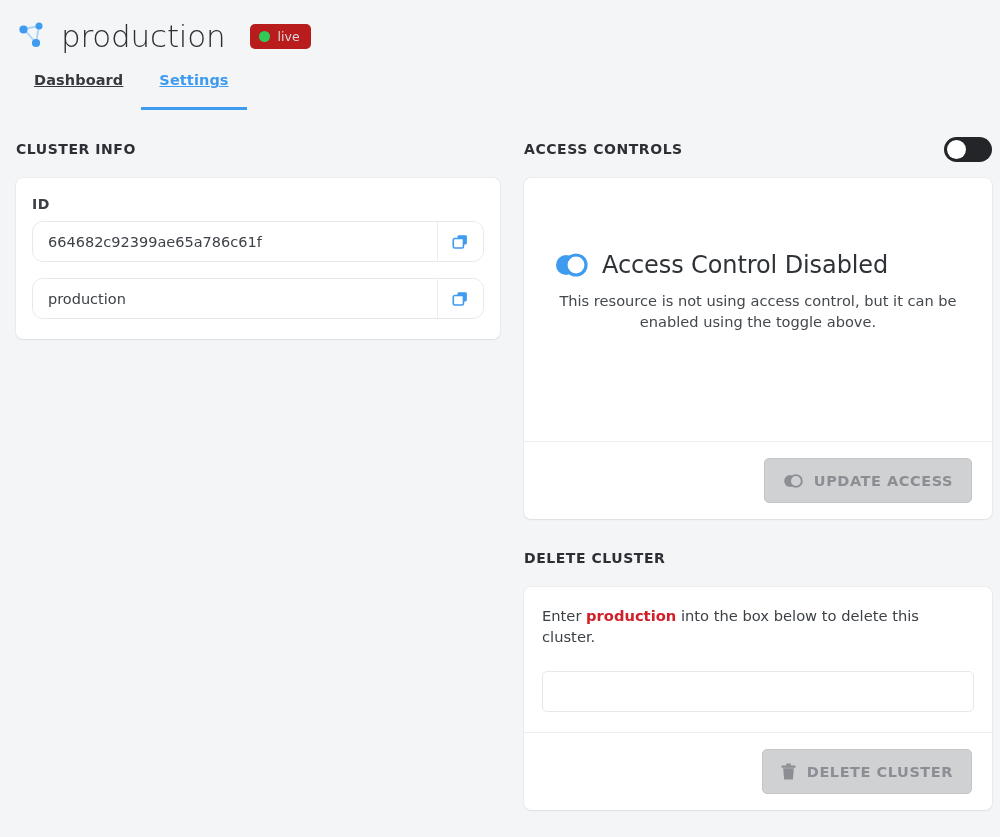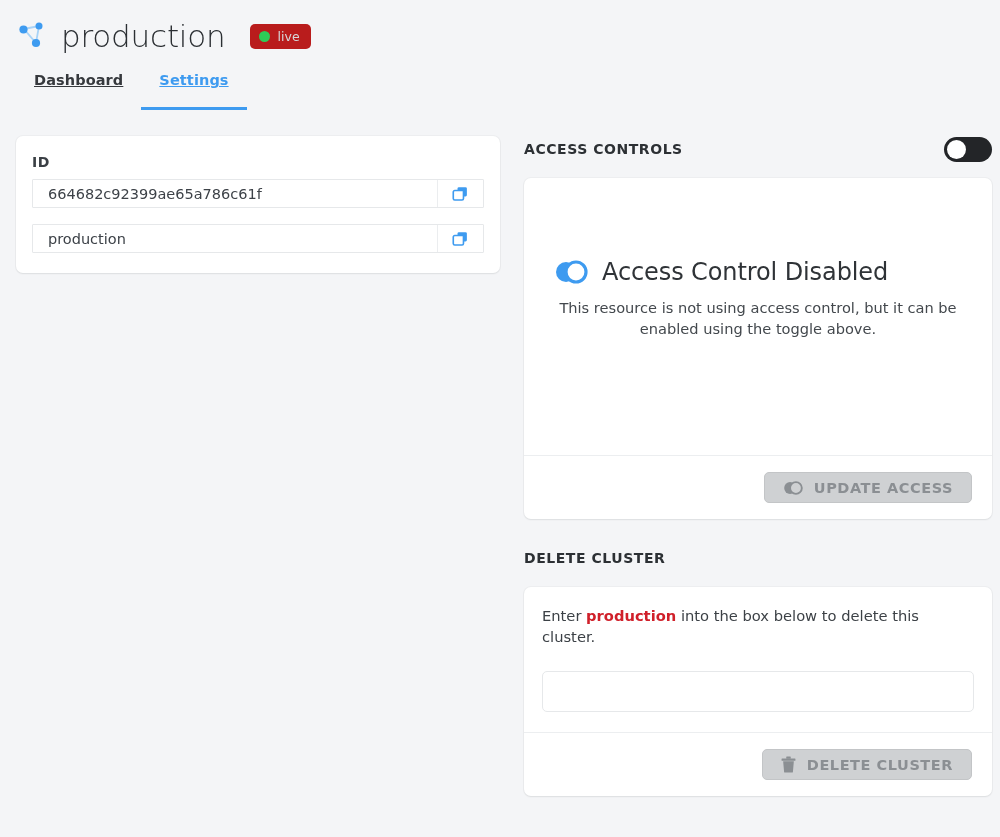--- a/index.html
+++ b/index.html
@@ -115,23 +115,23 @@
     font-size: 14px;
     font-weight: 700;
     letter-spacing: 0.5px;
     color: #3a3f44;
     margin-bottom: 9px;
     text-transform: uppercase;
   }
   .field-row {
     display: flex;
     border: 1px solid #e6e8ea;
-    border-radius: 1px;
+    border-radius: 11px;
     overflow: hidden;
-    height: 29px;
+    height: 41px;
     margin-bottom: 16px;
   }
   .field-row:last-child { margin-bottom: 0; }
   .field-value {
     flex: 1;
     display: flex;
     align-items: center;
     padding-left: 15px;
     font-size: 14.5px;
     color: #3d4248;
@@ -209,21 +209,21 @@
   }
 
   .btn-disabled {
     display: inline-flex;
     align-items: center;
     gap: 11px;
     background: #cfd1d3;
     border: 1px solid #c3c5c7;
     border-radius: 5px;
     padding: 0 18px;
-    height: 31px;
+    height: 45px;
     font-size: 14.5px;
     font-weight: 600;
     letter-spacing: 0.55px;
     color: #8b8f93;
     text-transform: uppercase;
     cursor: default;
   }
 
   
   .delete-section { margin-top: 26px; }
@@ -277,20 +277,23 @@
 </div>
 
 <div class="tabs">
   <div class="tab">Dashboard</div>
   <div class="tab active">Settings</div>
 </div>
 
 <div class="columns">
 
   <div class="col-left">
+    <div class="section-head">
+      <div class="section-title">CLUSTER INFO</div>
+    </div>
     <div class="card cluster-card">
 
       <div class="field-label">ID</div>
       <div class="field-row">
         <input class="field-value" type="text" readonly="" value="664682c92399ae65a786c61f" style="">
         <div class="copy-btn">
           <svg width="17" height="17" viewBox="0 0 20 20">
             <rect x="6.5" y="2.5" width="11" height="11" rx="1.6" fill="#3e9bf0"></rect>
             <path d="M13.5 6.5 H3.2 A1.7 1.7 0 0 0 1.5 8.2 V16 A1.7 1.7 0 0 0 3.2 17.7 H11.8 A1.7 1.7 0 0 0 13.5 16 Z" fill="#ffffff" stroke="#3e9bf0" stroke-width="1.9"></path>
           </svg>

